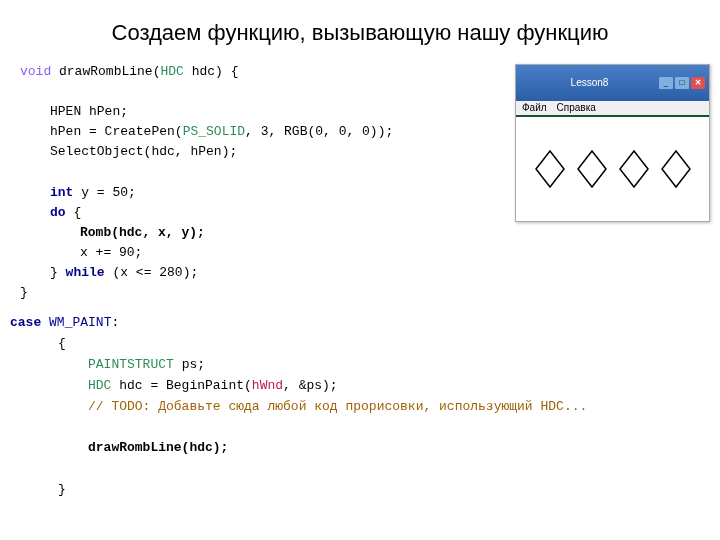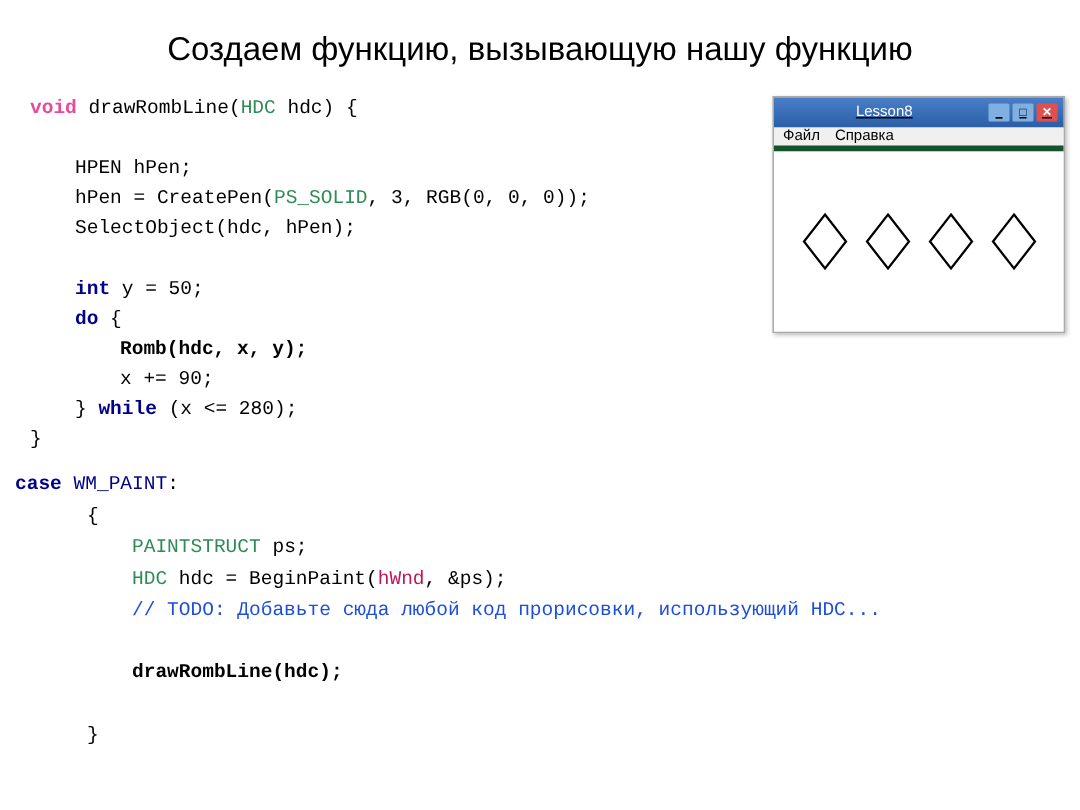--- a/index.html
+++ b/index.html
@@ -42,27 +42,26 @@
       background: #f0f0f0;
       margin-top: 2px;
       margin-left: 10px;
       display: flex;
       flex-direction: column;
       box-shadow: 1px 1px 3px #bbb;
     }
 
     .win-titlebar {
       background: linear-gradient(to bottom, #4a7ec7 0%, #2a5fa8 100%);
-      height: 20px;
+      height: 36px;
       display: flex;
       align-items: center;
       justify-content: space-between;
       padding: 0 4px;
       flex-shrink: 0;
-      text-decoration: underline;
     }
 
     .win-title-text {
       color: #fff;
       font-size: 10px;
       font-family: Arial, sans-serif;
       flex: 1;
       text-align: center;
     }
 
@@ -86,21 +85,21 @@
     .win-btn-max { background: #7fb0e0; color: #000; }
     .win-btn-close { background: #e05050; color: #fff; font-weight: bold; }
 
     .win-menubar {
       background: #f0f0f0;
       height: 16px;
       display: flex;
       align-items: center;
       padding: 0 6px;
       gap: 10px;
-      border-bottom: 4px solid #14532d;
+      border-bottom: 2px solid #14532d;
       flex-shrink: 0;
     }
 
     .win-menu-item {
       font-size: 10px;
       font-family: Arial, sans-serif;
       color: #000;
     }
 
     .win-canvas {
@@ -113,24 +112,24 @@
       padding: 8px;
     }
 
     .diamond {
       width: 32px;
       height: 40px;
     }
 
     
     .kw-blue { color: #00008b; font-weight: bold; }
-    .kw-void { color: #ec4899; font-weight: bold; }
+    .kw-void { color: #8b5cf6; font-weight: normal; }
     .type-color { color: #2e8b57; }
     .param-color { color: #be185d; }
-    .comment-color { color: #1d4ed8; }
+    .comment-color { color: #a16207; }
     .bold-call { font-weight: bold; }
     .wm-color { color: #00008b; }
 
     .code-block {
       padding: 0 0 0 10px;
     }
 
     .bottom-code {
       padding: 10px 10px 0 10px;
       font-family: 'Courier New', Courier, monospace;

